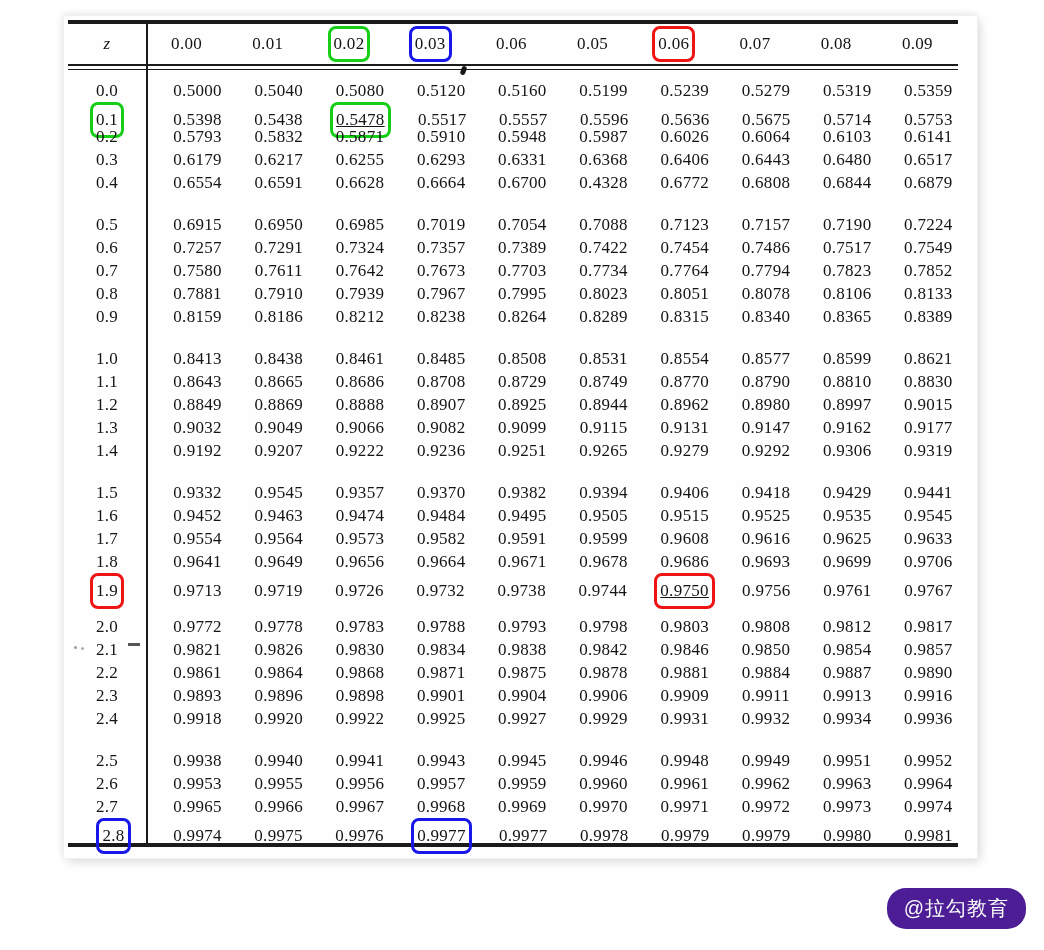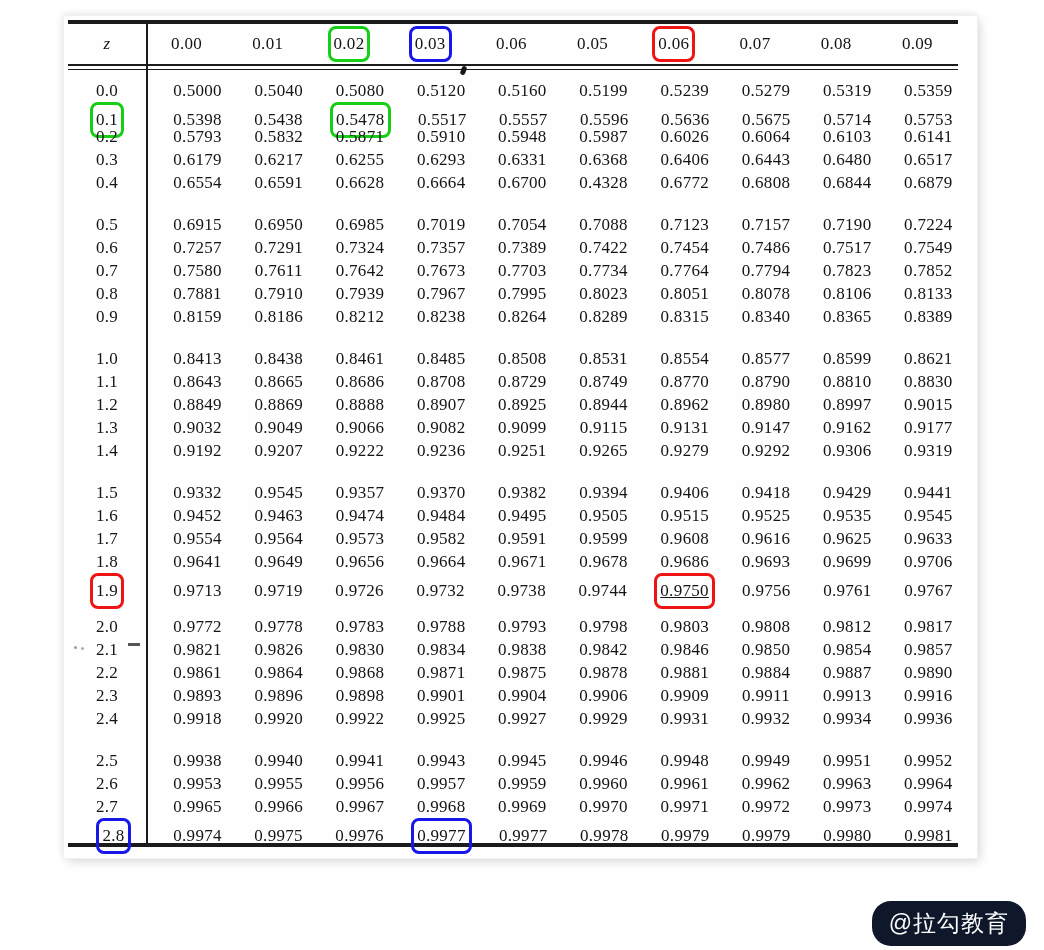--- a/index.html
+++ b/index.html
@@ -24,22 +24,22 @@
   .zcell,.cell{text-align:center;font-size:17px;letter-spacing:.3px;white-space:nowrap;}
   .val{display:inline-block;line-height:1.05;}
   .hl{border:3px solid;padding:6px 3px;border-radius:8px;}
   .vline{position:absolute;left:78px;top:0;width:2px;height:826px;background:#1b1b1b;}
   .bottom-rule{margin-top:2px;}
   .artifact{position:absolute;}
   .speck{left:397px;top:50px;width:5px;height:9px;background:#161616;border-radius:3px;transform:rotate(20deg);}
   .dash-21{left:64px;top:627px;width:12px;height:2.5px;background:#555;}
   .dots-21{left:10px;top:630px;width:3px;height:3px;background:#9a9a9a;border-radius:50%;box-shadow:7px 1px 0 #ababab;}
   .watermark{
-    position:absolute;right:18px;bottom:4px;background:#0f172a;color:#fbfbfb;
-    border-radius:19px;padding:7px 17px;font-size:23px;letter-spacing:1px;
+    position:absolute;right:18px;bottom:21px;background:#4c1d95;color:#fbfbfb;
+    border-radius:19px;padding:7px 17px;font-size:20px;letter-spacing:1px;
     font-family:"Liberation Sans", sans-serif;
   }
 </style>
 </head>
 <body>
 
 <div class="scan-card">
   <div class="table-inner">
     <div class="rule top-rule"></div>
     <div class="header-row" id="header-row">
@@ -72,21 +72,21 @@
             <div class="cell"><span class="val">0.5199</span></div>
             <div class="cell"><span class="val">0.5239</span></div>
             <div class="cell"><span class="val">0.5279</span></div>
             <div class="cell"><span class="val">0.5319</span></div>
             <div class="cell"><span class="val">0.5359</span></div>
           </div>
           <div class="trow">
             <div class="zcell"><span class="val hl" style="border-color: rgb(23, 206, 23);">0.1</span></div>
             <div class="cell"><span class="val">0.5398</span></div>
             <div class="cell"><span class="val">0.5438</span></div>
-            <div class="cell"><span class="val hl" style="border-color: rgb(23, 206, 23);">0.5478</span></div>
+            <div class="cell"><span class="val hl" style="border-color: rgb(23, 206, 23); text-decoration: underline;">0.5478</span></div>
             <div class="cell"><span class="val">0.5517</span></div>
             <div class="cell"><span class="val">0.5557</span></div>
             <div class="cell"><span class="val">0.5596</span></div>
             <div class="cell"><span class="val">0.5636</span></div>
             <div class="cell"><span class="val">0.5675</span></div>
             <div class="cell"><span class="val">0.5714</span></div>
             <div class="cell"><span class="val">0.5753</span></div>
           </div>
           <div class="trow">
             <div class="zcell"><span class="val">0.2</span></div>

